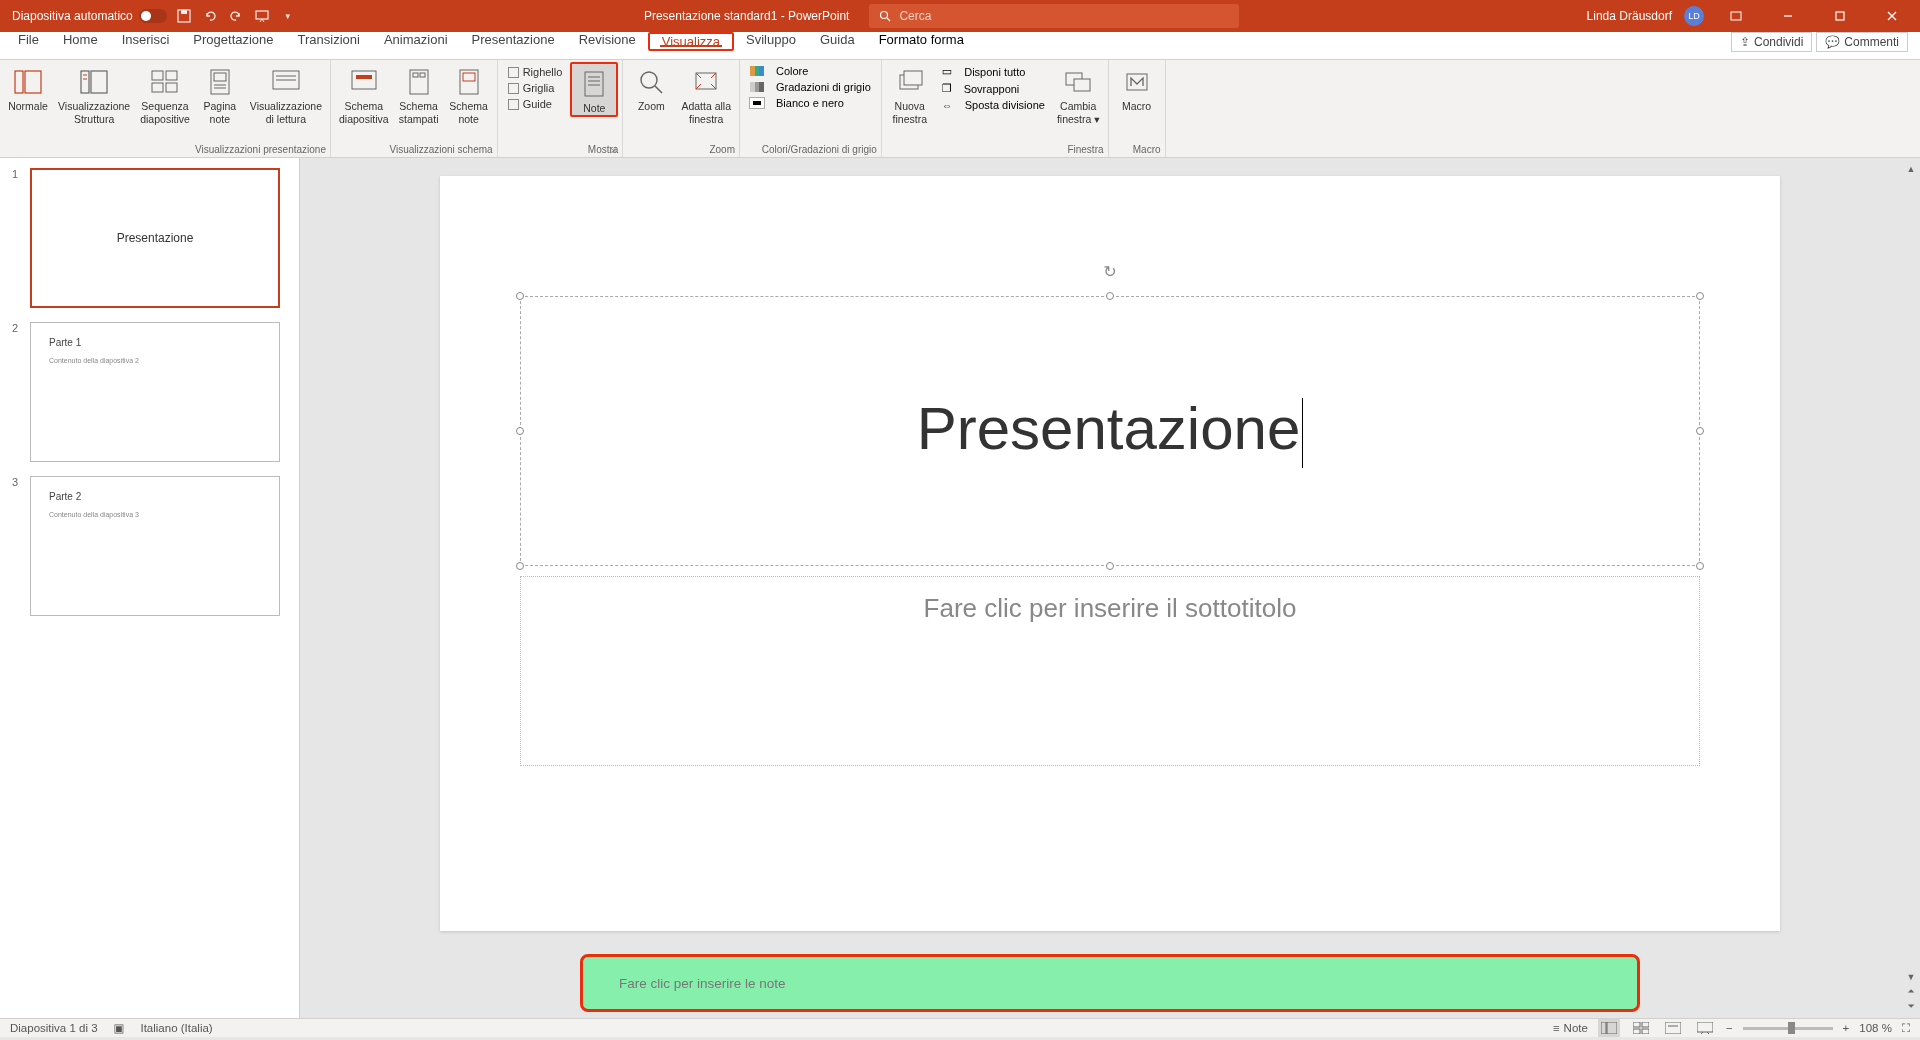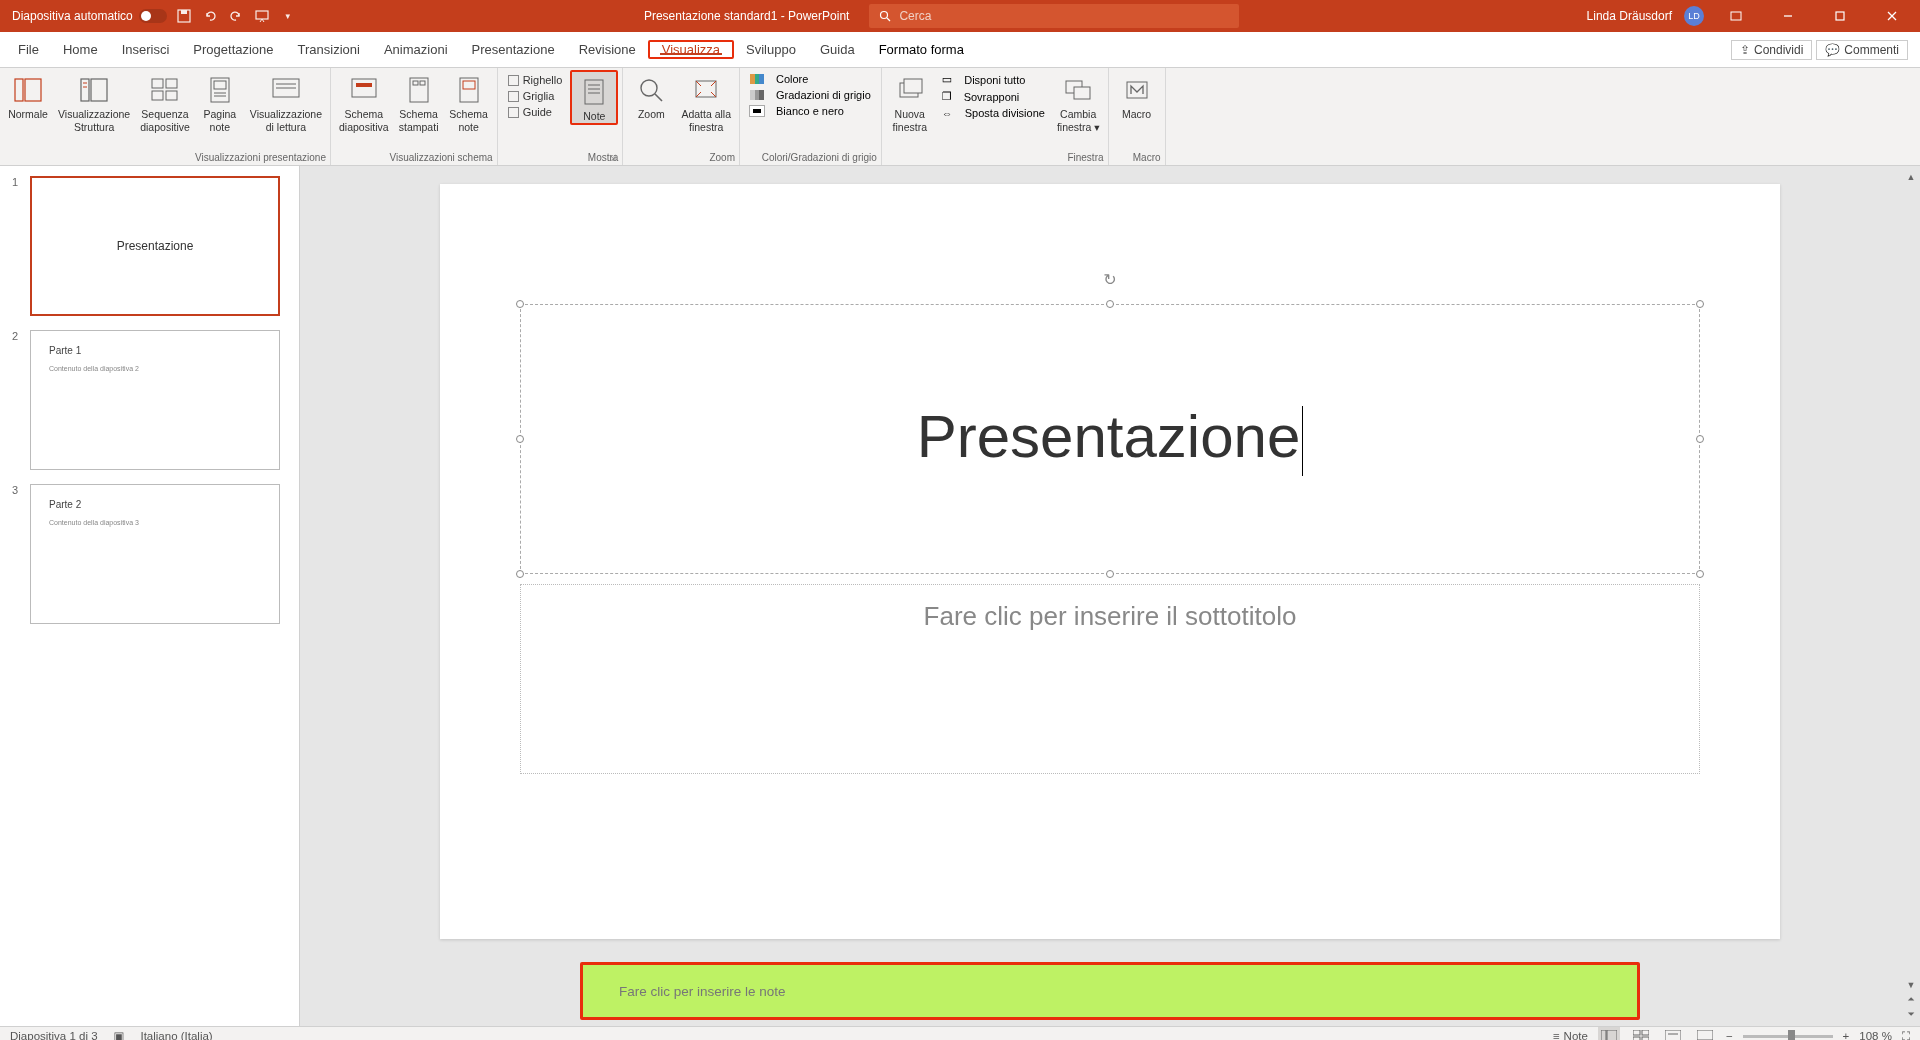--- a/index.html
+++ b/index.html
@@ -15,21 +15,21 @@
 .titlebar-center { flex: 1; display: flex; align-items: center; justify-content: center; gap: 20px; }
 .doc-title { font-size: 12px; }
 .search-box { background: #d4552f; width: 370px; height: 24px; display: flex; align-items: center; padding: 0 10px; gap: 8px; border-radius: 2px; }
 .search-box input { background: transparent; border: none; color: #fff; font-size: 12px; outline: none; width: 100%; }
 .search-box input::placeholder { color: #f0d0c5; }
 .titlebar-right { display: flex; align-items: center; gap: 12px; padding-right: 8px; }
 .user-badge { width: 20px; height: 20px; background: #5b7fd6; border-radius: 50%; font-size: 9px; display: flex; align-items: center; justify-content: center; }
 .win-btn { width: 40px; height: 32px; display: flex; align-items: center; justify-content: center; cursor: pointer; }
 
 
-.menu-tabs { background: #fff; height: 36px; display: flex; align-items: center; border-bottom: 1px solid #d0d0d0; padding: 0 6px; }
+.menu-tabs { background: #fff; height: 28px; display: flex; align-items: flex-start; border-bottom: 1px solid #d0d0d0; padding: 0 6px; }
 .menu-tab { padding: 0 12px; font-size: 13px; color: #444; display: flex; align-items: center; cursor: pointer; position: relative; }
 .menu-tab.active { color: #c43e1c; }
 .menu-tab.active::after { content: ""; position: absolute; bottom: 2px; left: 10px; right: 10px; height: 2px; background: #c43e1c; }
 .menu-tab.highlighted { border: 2px solid #e82e0c; border-radius: 2px; }
 .menu-right { margin-left: auto; display: flex; align-items: center; gap: 4px; padding-right: 6px; }
 .menu-right-btn { border: 1px solid #ccc; padding: 2px 8px; font-size: 12px; color: #444; display: flex; align-items: center; gap: 4px; cursor: pointer; background: #fff; }
 
 
 .ribbon { background: #f3f2f1; height: 98px; display: flex; border-bottom: 1px solid #d0d0d0; }
 .ribbon-group { display: flex; flex-direction: column; border-right: 1px solid #d8d8d8; padding: 2px 4px 0; }
@@ -69,21 +69,21 @@
 .h-tl { top: -5px; left: -5px; } .h-tr { top: -5px; right: -5px; }
 .h-bl { bottom: -5px; left: -5px; } .h-br { bottom: -5px; right: -5px; }
 .h-tm { top: -5px; left: 50%; margin-left: -4px; } .h-bm { bottom: -5px; left: 50%; margin-left: -4px; }
 .h-ml { left: -5px; top: 50%; margin-top: -4px; } .h-mr { right: -5px; top: 50%; margin-top: -4px; }
 .title-text { font-size: 60px; font-weight: 300; color: #333; position: relative; }
 .title-cursor { display: inline-block; width: 1px; height: 70px; background: #000; vertical-align: middle; margin-left: 2px; animation: blink 1s infinite; }
 @keyframes blink { 50% { opacity: 0; } }
 .subtitle-box { position: absolute; top: 400px; left: 80px; right: 80px; height: 190px; border: 1px dotted #bbb; display: flex; align-items: flex-start; justify-content: center; padding-top: 16px; }
 .subtitle-text { font-size: 26px; color: #888; }
 
-.notes-pane { height: 58px; background: #bef264; border: 3px solid #e82e0c; margin: 0 280px 6px 280px; display: flex; align-items: center; padding: 0 36px; border-radius: 2px; }
+.notes-pane { height: 58px; background: #86efac; border: 3px solid #e82e0c; margin: 0 280px 6px 280px; display: flex; align-items: center; padding: 0 36px; border-radius: 8px; }
 .notes-text { font-size: 13.5px; color: #777; }
 
 .scrollbar-v { position: absolute; right: 2px; top: 4px; bottom: 4px; width: 14px; display: flex; flex-direction: column; align-items: center; }
 .sb-arrow { font-size: 9px; color: #666; cursor: pointer; padding: 2px; }
 .sb-track { flex: 1; width: 10px; }
 
 
 .statusbar { height: 19px; background: #f3f2f1; border-top: 1px solid #d0d0d0; display: flex; align-items: center; font-size: 11.5px; color: #555; padding: 0 10px; }
 .statusbar-left { display: flex; align-items: center; gap: 16px; }
 .statusbar-right { margin-left: auto; display: flex; align-items: center; gap: 10px; }

